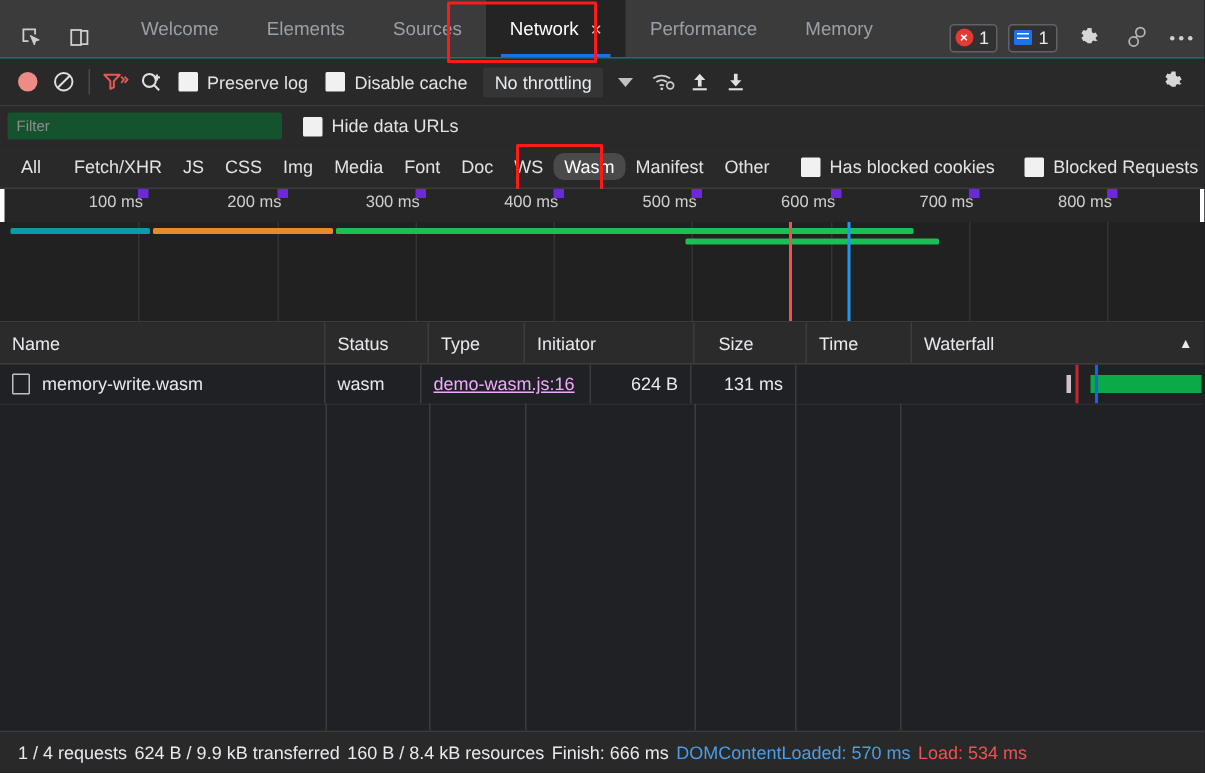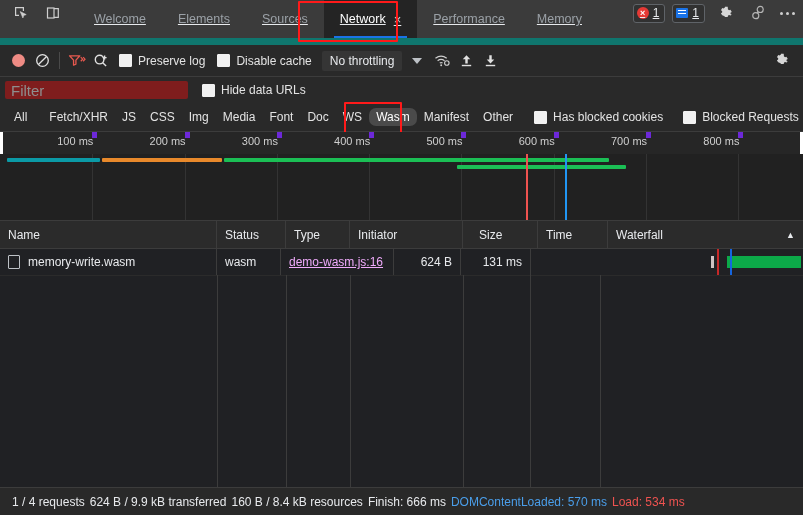--- a/index.html
+++ b/index.html
@@ -8,22 +8,22 @@
     background:#202124;
     font-family:"Liberation Sans", sans-serif;
     font-size:12px;
     color:#e8eaed;
     -webkit-font-smoothing:antialiased;
   }
   .devtools{width:803px;height:515px;display:flex;flex-direction:column;position:relative;}
 
   
   .tabbar{
-    height:38px;background:#3b3b3b;display:flex;align-items:flex-start;
-    border-bottom:7px solid #0f766e;flex:none;position:relative;text-decoration:underline;
+    height:38px;background:#3b3b3b;display:flex;align-items:flex-end;
+    border-bottom:1px solid #0f766e;flex:none;position:relative;
   }
   .tb-iconbtn{
     width:26px;height:26px;margin-left:6px;display:flex;align-items:center;justify-content:center;
     border-radius:2px;cursor:pointer;
   }
   .tb-iconbtn:first-child{margin-left:8px;}
   .tabs{display:flex;align-items:stretch;height:38px;margin-left:12px;}
   .tab{
     display:flex;align-items:center;padding:0 16px;height:38px;
     color:#9aa0a6;font-size:12.5px;white-space:nowrap;cursor:pointer;position:relative;
@@ -65,43 +65,43 @@
     padding:0 8px;font-size:12px;color:#e8eaed;cursor:pointer;margin-left:4px;
   }
   .caret{width:0;height:0;border-left:5px solid transparent;border-right:5px solid transparent;border-top:6px solid #bdc1c6;margin:0 8px 0 10px;cursor:pointer;}
   .tb-spacer{flex:1;}
 
   
   .filterbar{
     height:26px;background:#292929;display:flex;align-items:center;flex:none;padding:0 5px;
   }
   .filter-input{
-    width:183px;height:18px;background:#7f1d1d;border:none;border-radius:2px;
-    color:#e8eaed;font-size:15px;font-family:"Liberation Sans",sans-serif;
+    width:183px;height:18px;background:#14532d;border:none;border-radius:2px;
+    color:#e8eaed;font-size:10px;font-family:"Liberation Sans",sans-serif;
     padding:0 6px;box-sizing:border-box;outline:none;
   }
   .filter-input::placeholder{color:#8e8e8e;}
 
   
   .typebar{
     height:28px;background:#292929;display:flex;align-items:center;flex:none;
     padding:0 7px;border-bottom:1px solid #3c3c3c;position:relative;
   }
   .type-item{
     font-size:12px;color:#e3e3e3;padding:2px 7px;border-radius:7px;cursor:pointer;white-space:nowrap;
   }
   .type-item.sel{background:#4a4a4a;color:#ffffff;}
   .type-sep{width:1px;height:14px;background:#4d4d4d;margin:0 4px;}
   .type-hl{position:absolute;border:2px solid #ff1a1a;border-radius:1px;pointer-events:none;}
 
   
   .overview{flex:none;height:88px;background:#202124;position:relative;border-bottom:1px solid #3c3c3c;}
   .ruler{height:22px;position:relative;border-bottom:1px solid #3c3c3c;background:#262626;}
   .ruler .tick{
-    position:absolute;top:0;bottom:16px;border-left:5px solid #6d28d9;
+    position:absolute;top:0;bottom:16px;border-left:7px solid #6d28d9;
   }
   .ruler .tick span{
     position:absolute;right:4px;top:3px;font-size:11px;color:#cfcfcf;white-space:nowrap;
   }
   .ruler .edge-l{position:absolute;left:0;top:0;bottom:0;width:3px;background:#ffffff;}
   .ruler .edge-r{position:absolute;right:0;top:0;bottom:0;width:3px;background:#ffffff;}
   .ov-body{position:absolute;top:22px;left:0;right:0;bottom:0;background:#212121;overflow:hidden;}
   .ov-grid{position:absolute;top:0;bottom:0;border-left:1px solid #333;}
   .ov-bar{position:absolute;height:4px;border-radius:1px;}
   .ov-vline{position:absolute;top:0;bottom:0;width:2px;}

